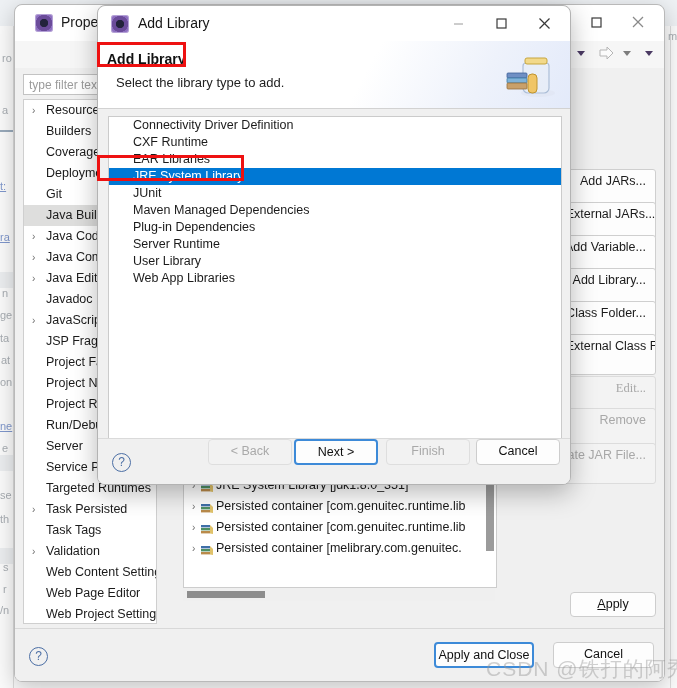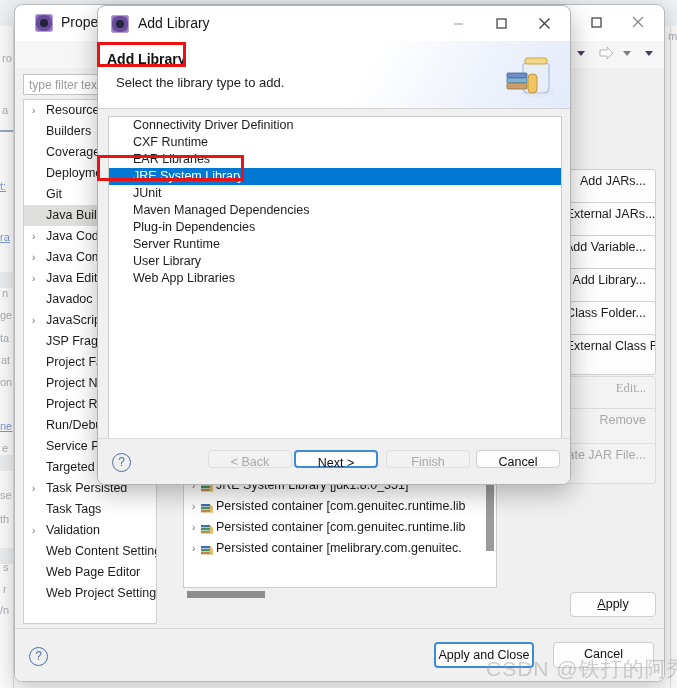--- a/index.html
+++ b/index.html
@@ -328,22 +328,22 @@
     color: #ffffff;
   }
 
   .wiz-footer {
     position: absolute; left: 0; right: 0; bottom: 0;
     height: 45px;
     background: #f0f0f0;
     border-top: 1px solid #dadada;
   }
   .wbtn {
-    position: absolute; top: 11px;
-    width: 84px; height: 18px;
+    position: absolute; top: 0;
+    width: 84px; height: 26px;
     line-height: 23px;
   }
 
   
   .redbox {
     position: absolute;
     border: 3px solid #ee1111;
     box-sizing: border-box;
     pointer-events: none;
   }
@@ -448,20 +448,21 @@
             <div class="tree-item"><span class="tree-arrow">›</span><span>Java Code Style</span></div>
             <div class="tree-item"><span class="tree-arrow">›</span><span>Java Compiler</span></div>
             <div class="tree-item"><span class="tree-arrow">›</span><span>Java Editor</span></div>
             <div class="tree-item"><span>Javadoc Location</span></div>
             <div class="tree-item"><span class="tree-arrow">›</span><span>JavaScript</span></div>
             <div class="tree-item"><span>JSP Fragment</span></div>
             <div class="tree-item"><span>Project Facets</span></div>
             <div class="tree-item"><span>Project Natures</span></div>
             <div class="tree-item"><span>Project References</span></div>
             <div class="tree-item"><span>Run/Debug Settings</span></div>
+            <div class="tree-item"><span>Server</span></div>
             <div class="tree-item"><span>Service Policies</span></div>
             <div class="tree-item"><span>Targeted Runtimes</span></div>
             <div class="tree-item"><span class="tree-arrow">›</span><span>Task Persisted</span></div>
             <div class="tree-item"><span>Task Tags</span></div>
             <div class="tree-item"><span class="tree-arrow">›</span><span>Validation</span></div>
             <div class="tree-item"><span>Web Content Settings</span></div>
             <div class="tree-item"><span>Web Page Editor</span></div>
             <div class="tree-item"><span>Web Project Settings</span></div>
           </div>
       </div>

